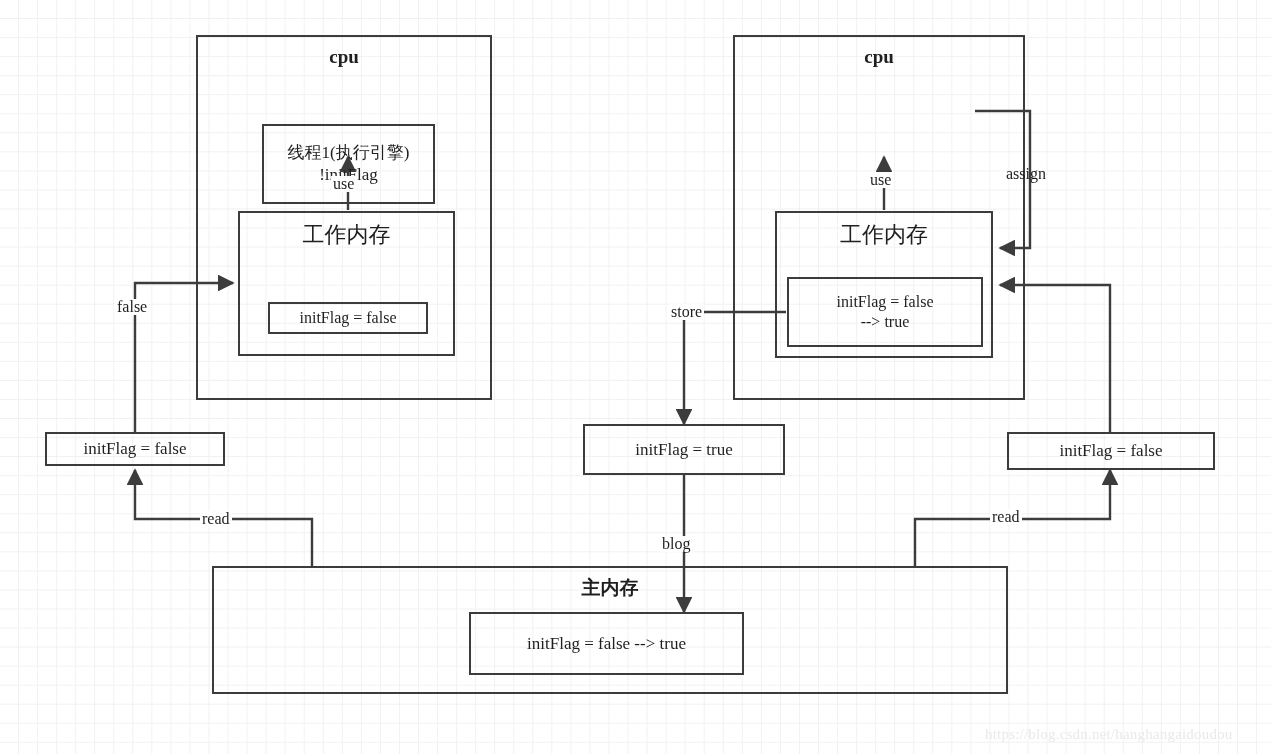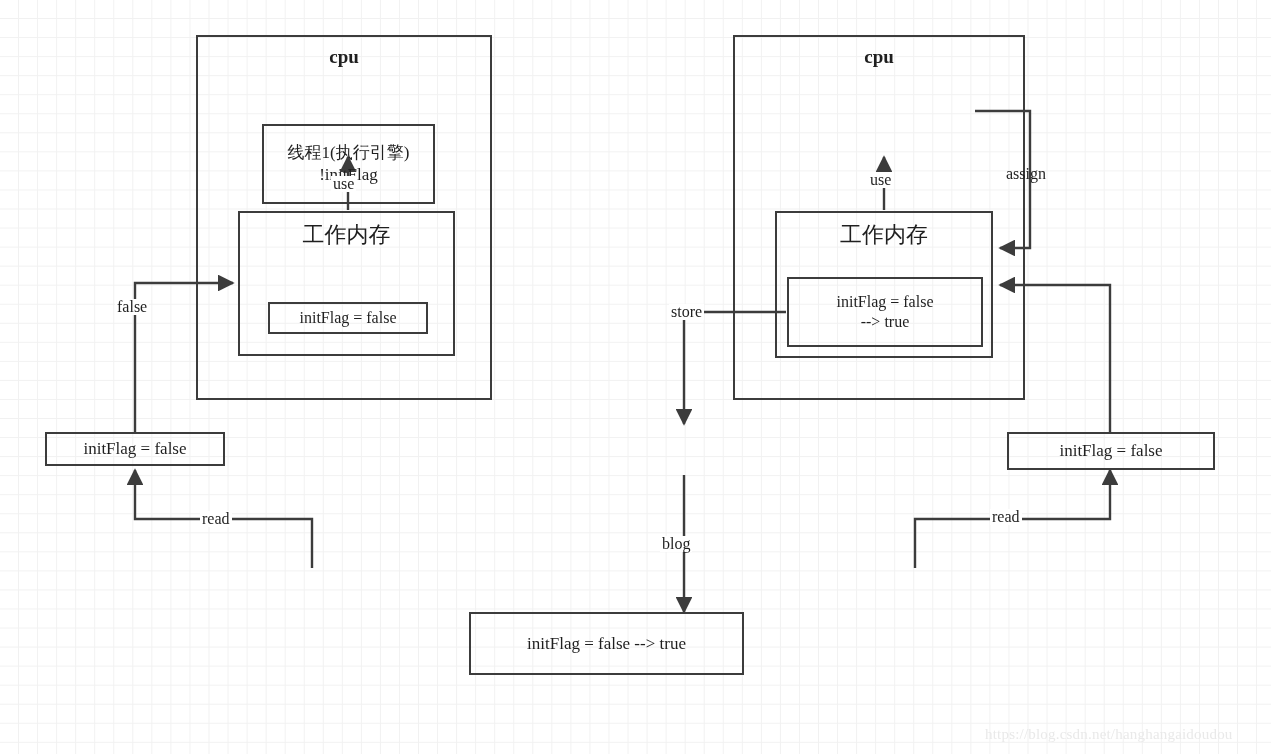--- a/index.html
+++ b/index.html
@@ -134,23 +134,27 @@
 
   <div class="box cpu-frame" style="left:775px; top:211px; width:218px; height:147px;">
     <div class="wm-title" style="top:8px;">工作内存</div>
   </div>
 
   <div class="box" style="left:787px; top:277px; width:196px; height:70px; font-size:16px;">initFlag = false
 --&gt; true</div>
 
   <div class="box" style="left:45px; top:432px; width:180px; height:34px;">initFlag = false</div>
 
+  <div class="box" style="left:583px; top:424px; width:202px; height:51px;">initFlag = true</div>
 
   <div class="box" style="left:1007px; top:432px; width:208px; height:38px;">initFlag = false</div>
 
+  <div class="box mem-frame" style="left:212px; top:566px; width:796px; height:128px;">
+    <div class="frame-title" style="top:8px; font-size:19px;">主内存</div>
+  </div>
 
   <div class="box" style="left:469px; top:612px; width:275px; height:63px; font-size:17px;">initFlag = false --&gt; true</div>
 
   <div class="edge-label" style="left:331px; top:176px;">use</div>
 
   <div class="edge-label" style="left:115px; top:299px;">false</div>
 
   <div class="edge-label" style="left:200px; top:511px;">read</div>
 
   <div class="edge-label" style="left:868px; top:172px;">use</div>

